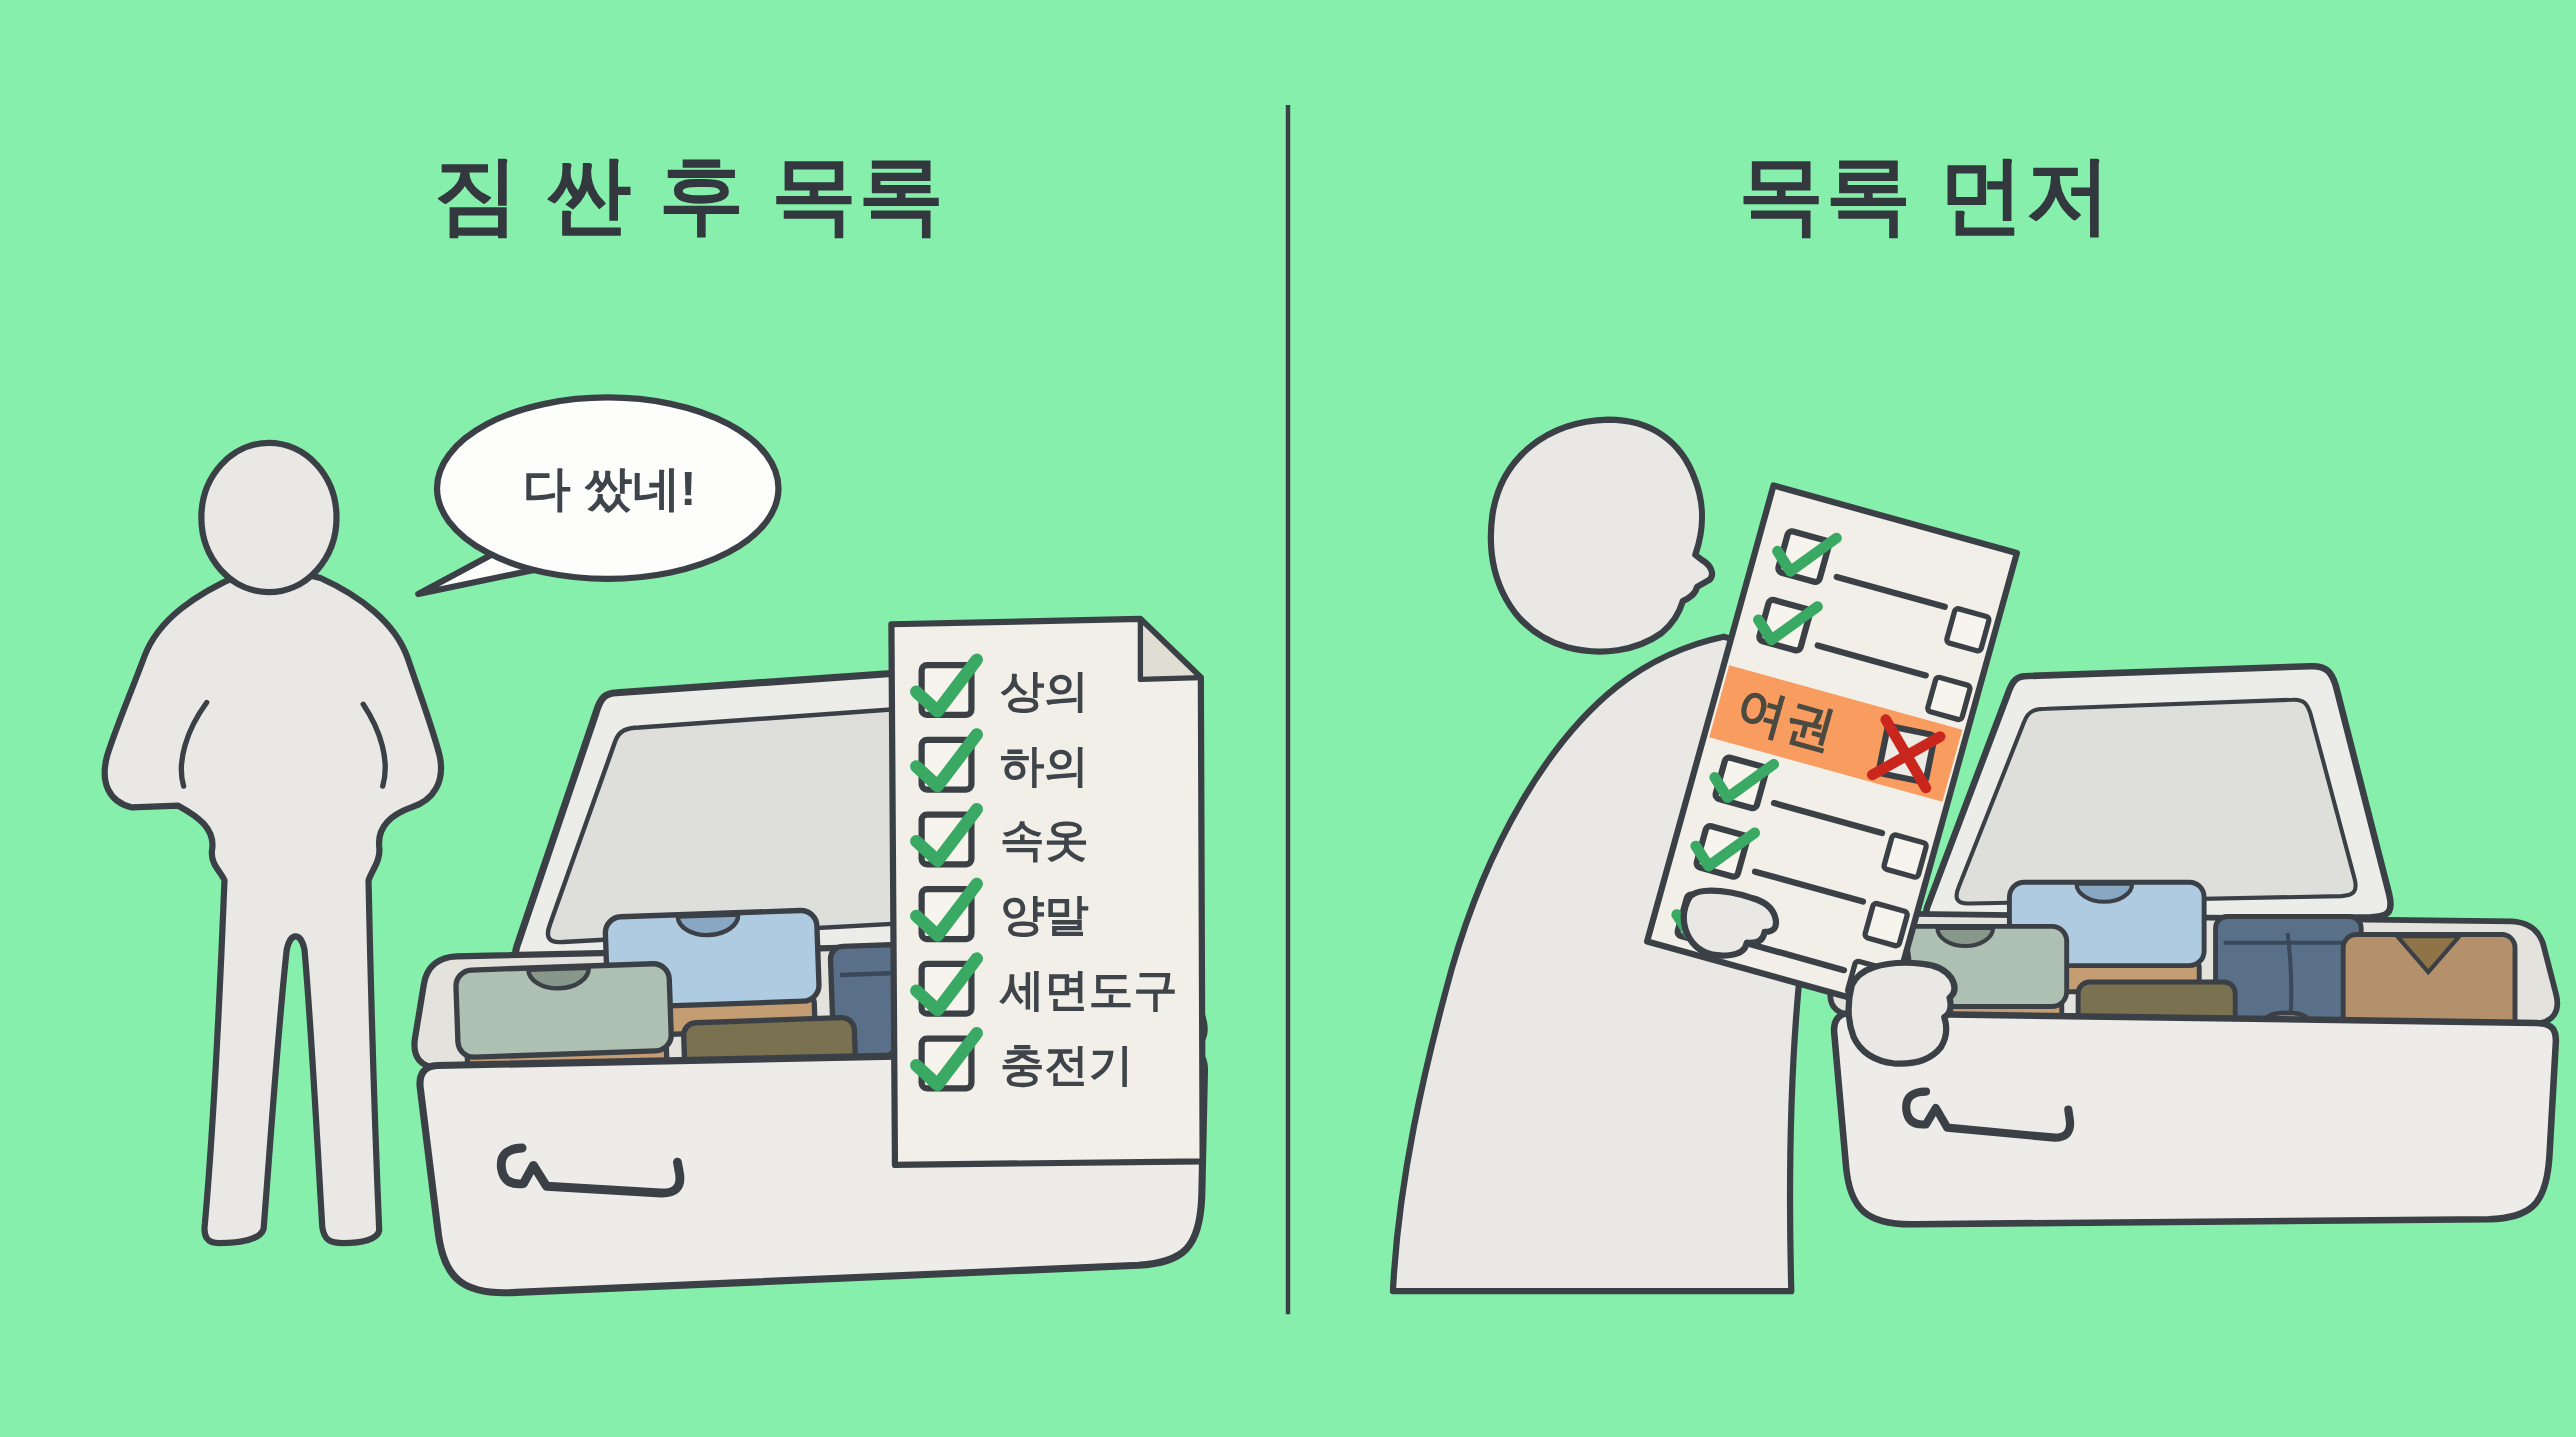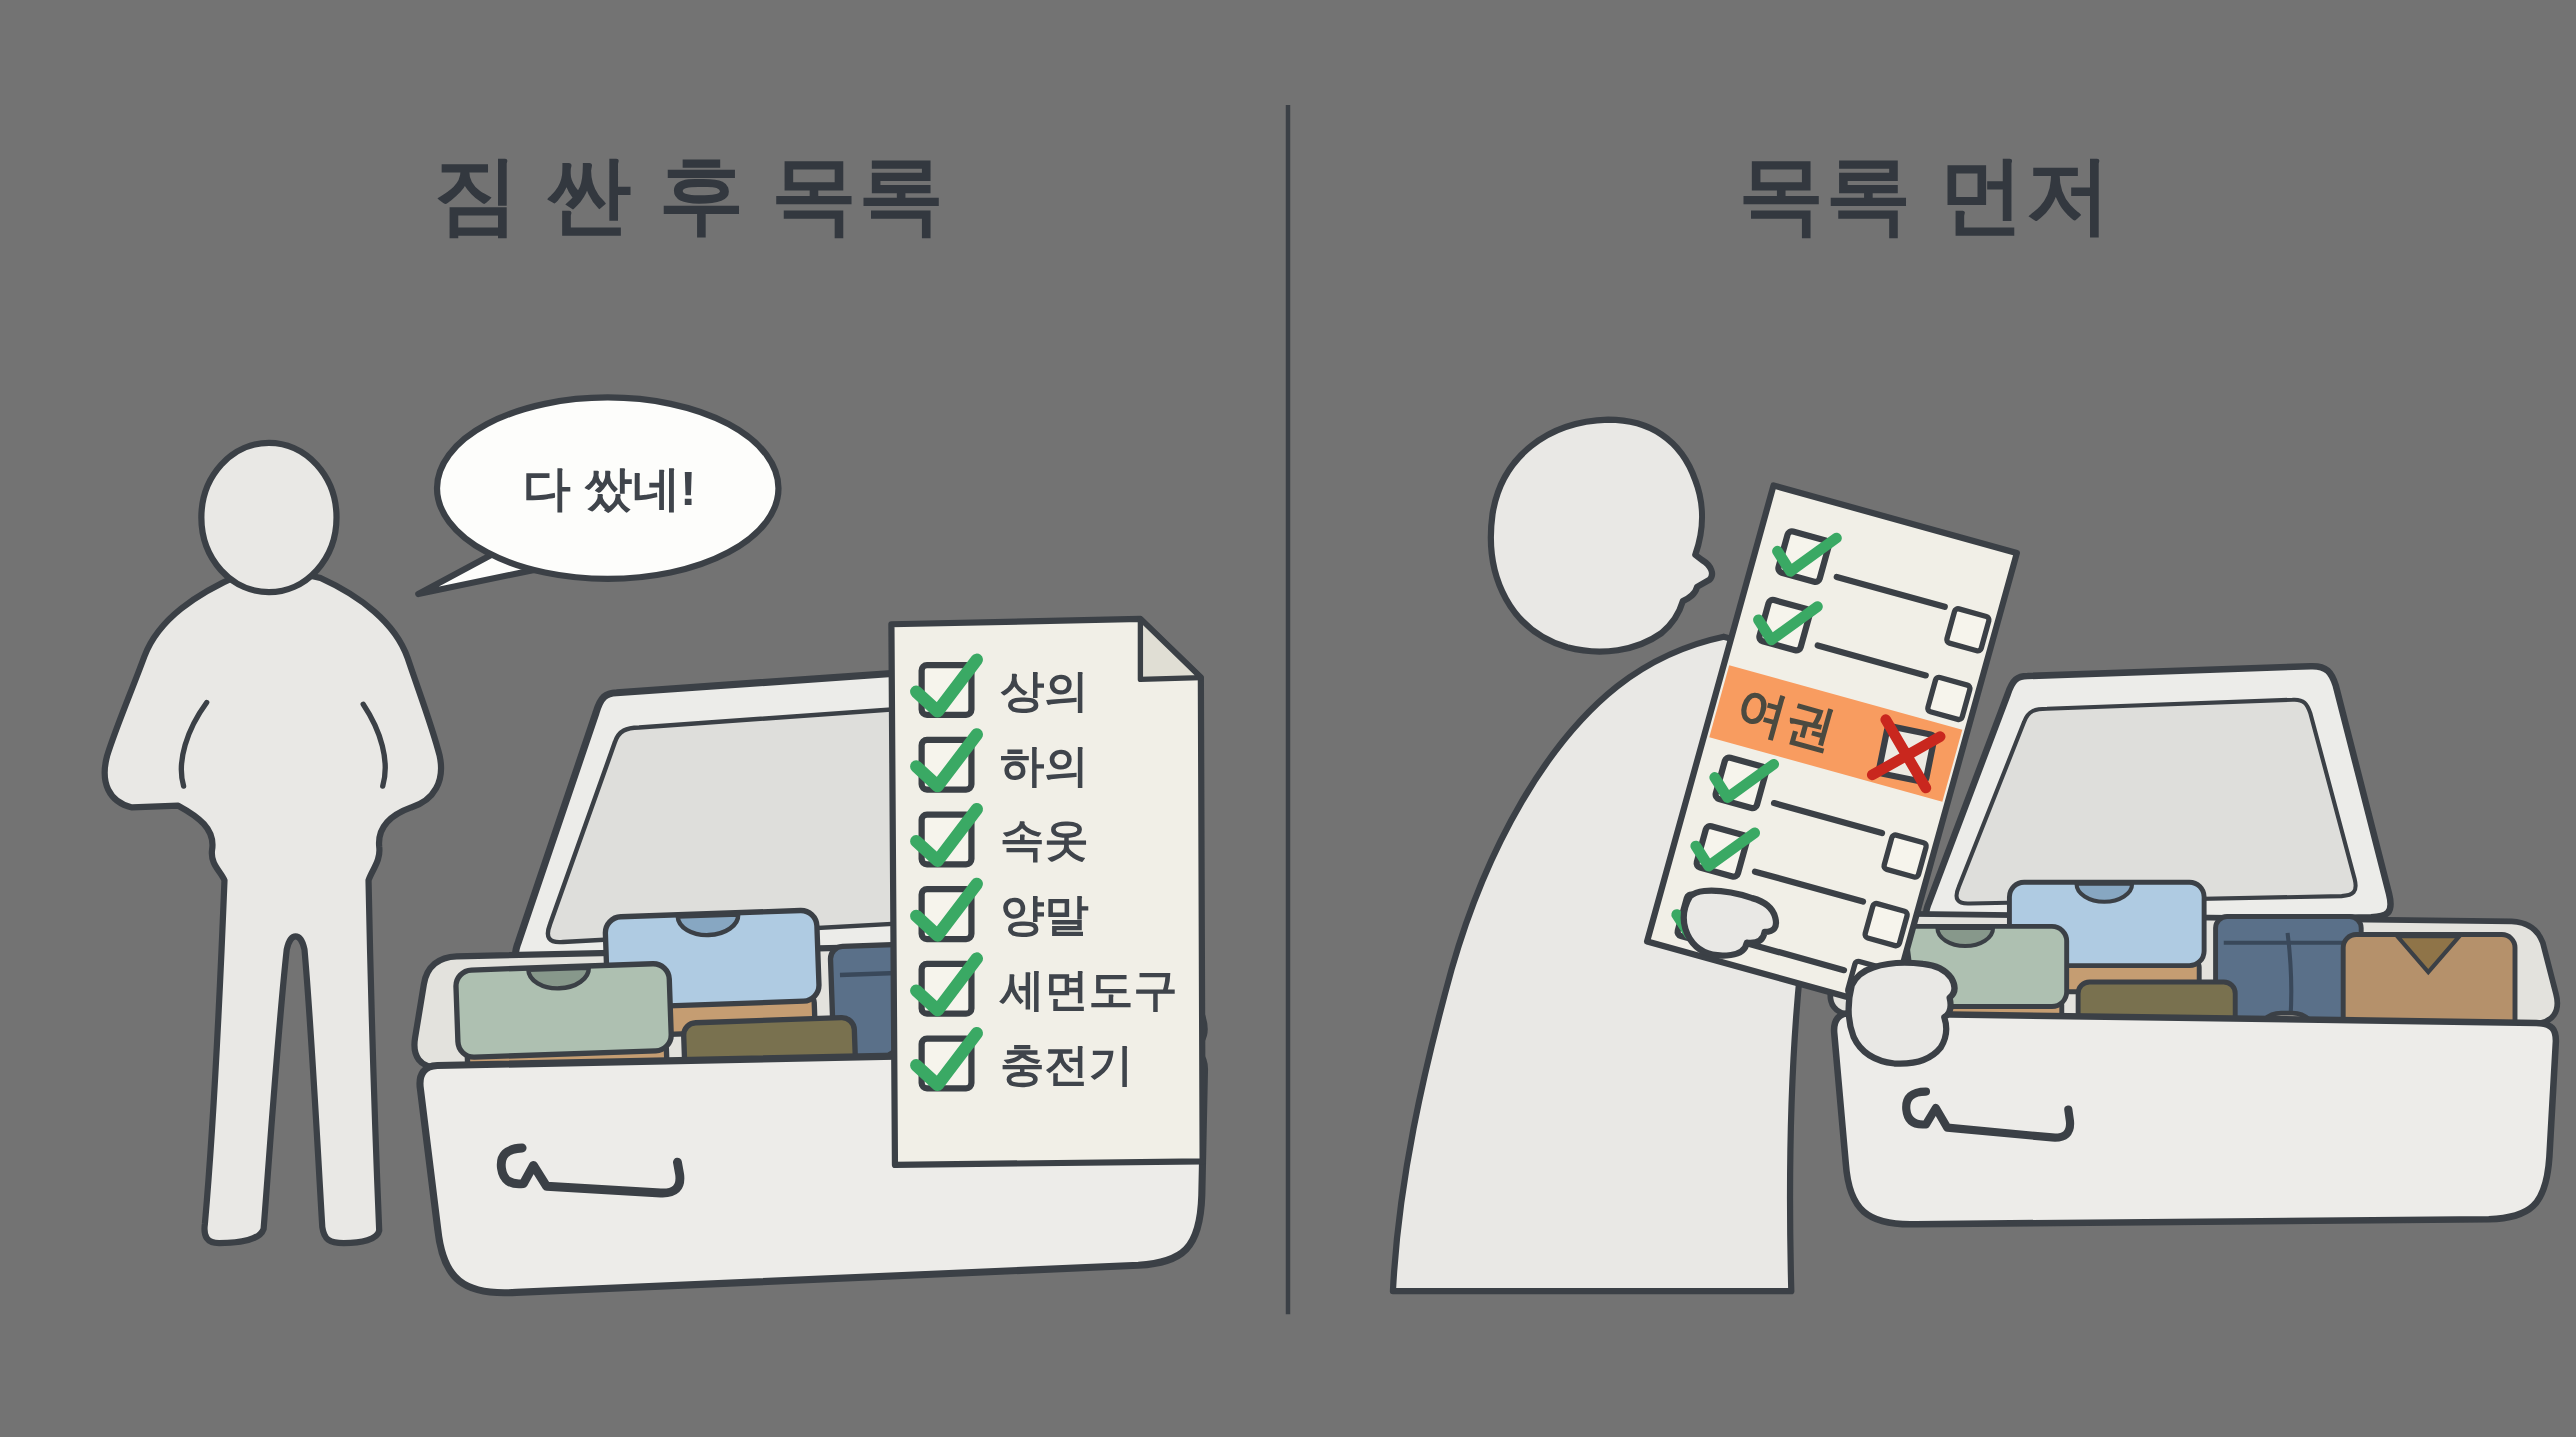--- a/index.html
+++ b/index.html
@@ -3,21 +3,21 @@
 <meta charset="utf-8">
 <style>
   html,body { margin:0; padding:0; }
   body {
     font-family: "Liberation Sans", "DejaVu Sans", sans-serif;
     background:#ffffff;
   }
   .stage {
     position:relative;
     width:2576px; height:1437px;
-    background:#737373;
+    background:#86efac;
     overflow:hidden;
   }
   svg { display:block; }
   text { font-family: "Liberation Sans", "DejaVu Sans", sans-serif; }
   .title-text { font-size:96px; font-weight:800; fill:#33383F; letter-spacing:2px; }
   .bubble-text { font-size:54px; font-weight:600; fill:#3F444B; }
   .item-label { font-size:50px; font-weight:600; fill:#3F444B; }
   .passport-label { font-size:56px; font-weight:700; fill:#4B4A40; }
 </style>
 </head>

